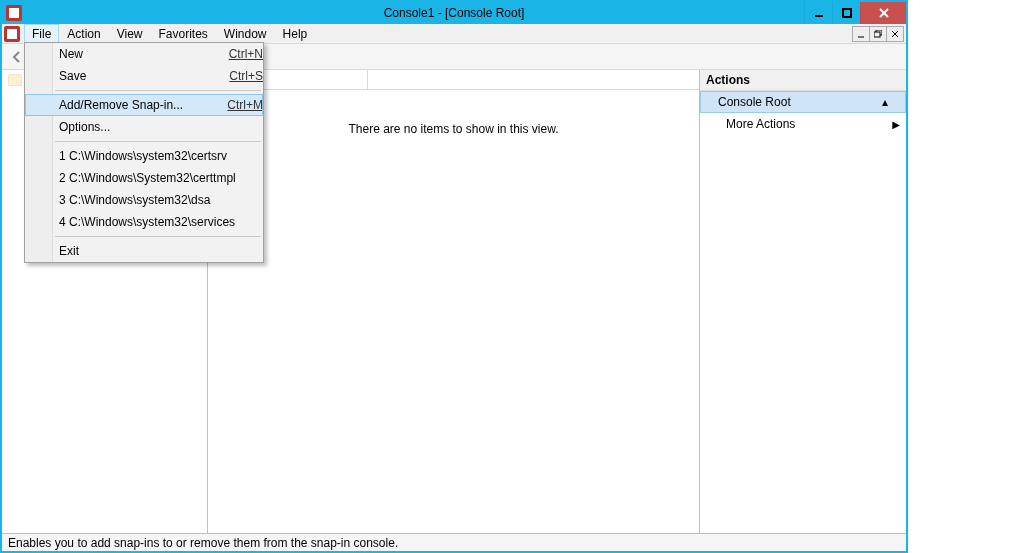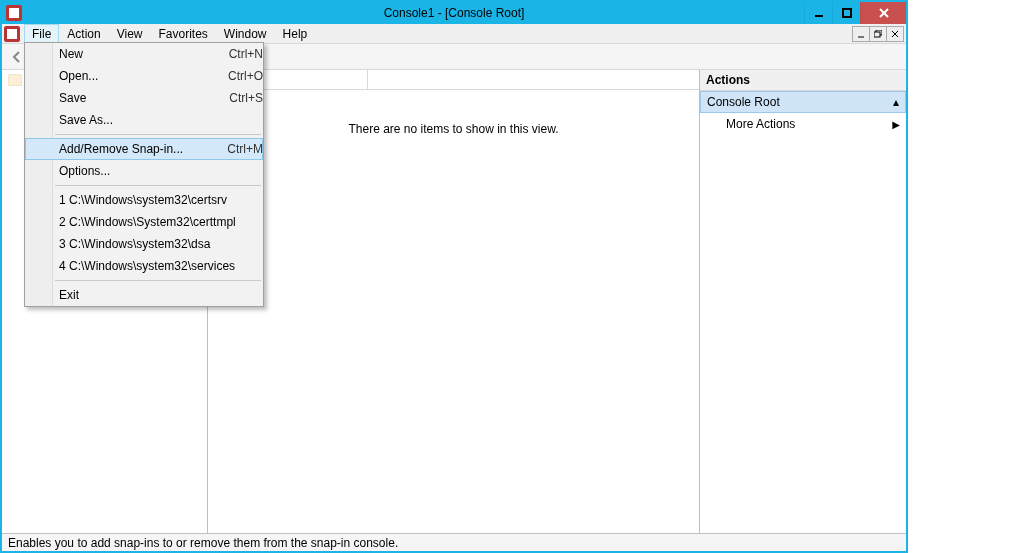--- a/index.html
+++ b/index.html
@@ -36,29 +36,29 @@
 .client { flex: 1; display: flex; min-height: 0; }
 .tree-pane { width: 206px; border-right: 1px solid #bfbfbf; background: #fff; position: relative; }
 .tree-node { display:flex; align-items:center; gap:4px; padding:4px 6px;}
 .folder-icon { width:14px; height:12px; background:#f5c35b; border:1px solid #c9962b; border-radius:2px 2px 0 0; position:relative;}
 .content-pane { flex: 1; border-right: 1px solid #bfbfbf; display: flex; flex-direction: column; position: relative; gap: 24px;}
 .list-header { height: 20px; border-bottom: 1px solid #d9d9d9; display:flex;}
 .list-header .col { border-right:1px solid #d9d9d9; height:100%; }
 .empty-msg { text-align:center; padding: 8px 0; color:#000;}
 .actions-pane { width: 206px; display:flex; flex-direction:column;}
 .actions-head { background:#f0f0f0; border-bottom:1px solid #d9d9d9; padding:3px 6px; font-weight:bold;}
-.actions-group { background:#cfe4f7; border:1px solid #9ec7e8; padding:3px 6px; display:flex; align-items:center; justify-content:space-between;}
+.actions-group { background:#cfe4f7; border:1px solid #9ec7e8; padding:3px 17px; display:flex; align-items:center; justify-content:space-between;}
 .actions-item { padding:4px 6px 4px 26px; display:flex; justify-content:space-between; align-items:center;}
 .actions-item .arrow{font-size:10px;}
 
 
 .dropdown { position: absolute; left: 24px; top: 42px; width: 240px; background: #f2f2f2; border: 1px solid #a0a0a0; box-shadow: 3px 3px 4px rgba(0,0,0,.25); z-index: 100; }
 .dd-gutter { position:absolute; left:0; top:0; bottom:0; width:28px; background:#eee; border-right:1px solid #ddd;}
 .dd-item { position: relative; display:flex; align-items:center; padding: 4px 0 4px 34px; cursor: default;}
-.dd-item .shortcut { margin-left:auto; color:#333;}
+.dd-item .shortcut { margin-left:auto; color:#333;text-decoration:underline;}
 .dd-item.hover { background:#d3e8f8; outline:1px solid #8ec7ea; outline-offset:-1px;}
 .dd-sep { height:1px; background:#c9c9c9; margin: 3px 2px 3px 30px;}
 
 
 .statusbar { height: 18px; border-top: 1px solid #bfbfbf; background:#f5f5f5; display:flex; align-items:center; padding:0 6px; font-size:11px;}
 </style>
 </head>
 <body>
 
 <div class="window">
@@ -171,29 +171,22 @@
     <span>Enables you to add snap-ins to or remove them from the snap-in console.</span>
   </div>
 
   <div class="dropdown">
     <div class="dd-gutter"></div>
     <div class="dd-item">
       <span>New</span>
       <span class="shortcut">Ctrl+N</span>
     </div>
     <div class="dd-item">
-      <span>Open...</span>
-      <span class="shortcut">Ctrl+O</span>
-    </div>
-    <div class="dd-item">
       <span>Save</span>
       <span class="shortcut">Ctrl+S</span>
-    </div>
-    <div class="dd-item">
-      <span>Save As...</span>
     </div>
     <div class="dd-sep"></div>
     <div class="dd-item hover">
       <span>Add/Remove Snap-in...</span>
       <span class="shortcut">Ctrl+M</span>
     </div>
     <div class="dd-item">
       <span>Options...</span>
     </div>
     <div class="dd-sep"></div>

